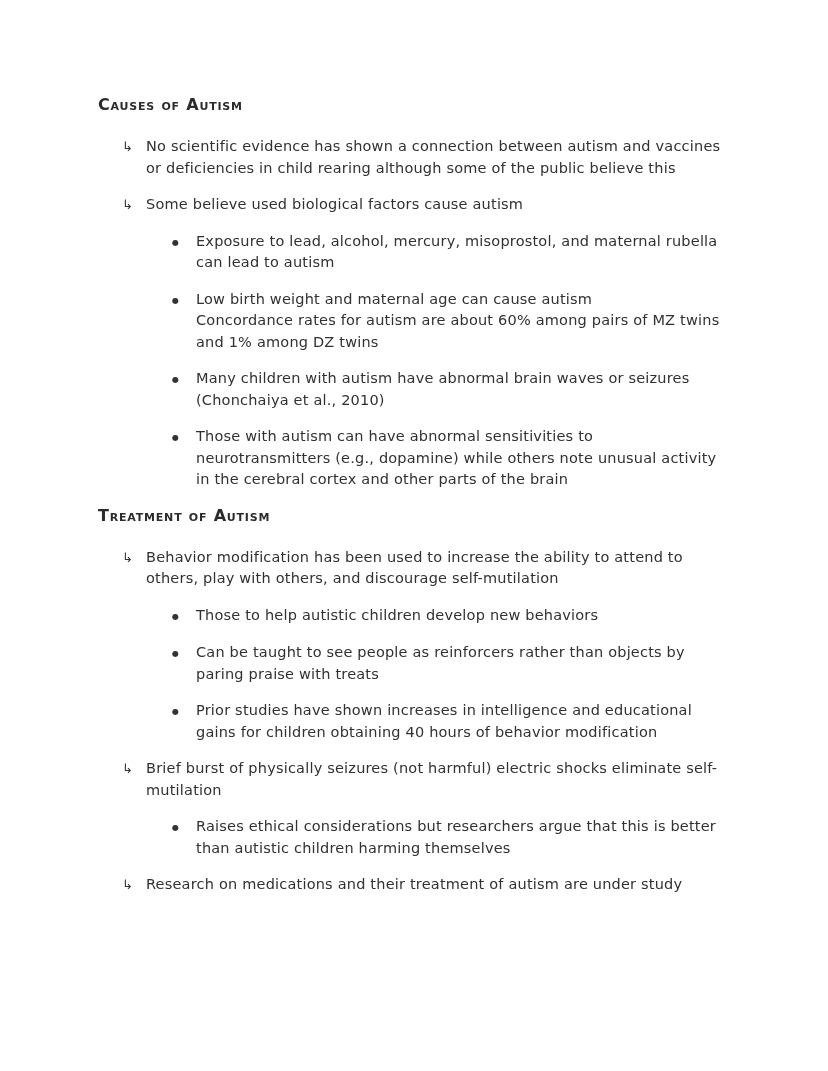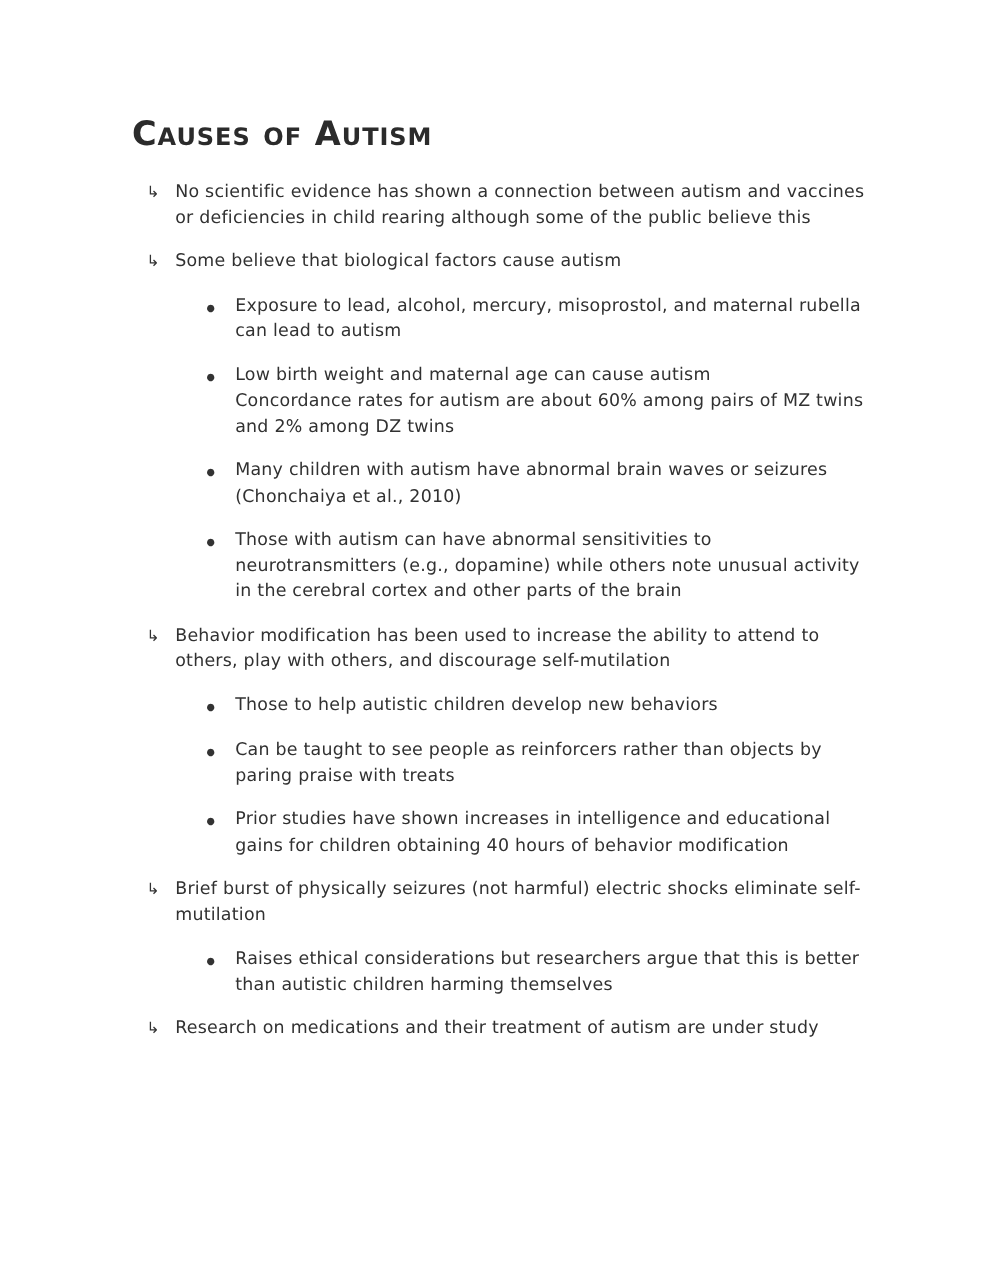--- a/index.html
+++ b/index.html
@@ -13,24 +13,24 @@
     height: 1071px;
     background: #ffffff;
     box-sizing: border-box;
     padding: 95px 100px 0 98px;
     font-family: "DejaVu Sans", sans-serif;
     color: #313131;
     overflow: hidden;
   }
   .section-heading {
     font-variant: small-caps;
-    font-size: 28px;
+    font-size: 16px;
     font-weight: 600;
     letter-spacing: 0.8px;
-    margin: 0 0 22px 12px;
+    margin: 0 0 22px 0;
     color: #2b2b2b;
   }
   .section-heading.second {
     margin-top: 6px;
   }
   .li {
     display: flex;
     align-items: flex-start;
     margin-bottom: 15px;
     font-size: 14.5px;
@@ -65,44 +65,45 @@
 
   <h1 class="section-heading">Causes of Autism</h1>
 
   <div class="li l1">
     <span class="bullet">↳</span>
     <span class="txt">No scientific evidence has shown a connection between autism and vaccines or deficiencies in child rearing although some of the public believe this</span>
   </div>
 
   <div class="li l1">
     <span class="bullet">↳</span>
-    <span class="txt">Some believe that biological factors cause autism</span>
+    <span class="txt">Some believe used biological factors cause autism</span>
   </div>
 
   <div class="li l2">
     <span class="bullet">●</span>
     <span class="txt">Exposure to lead, alcohol, mercury, misoprostol, and maternal rubella can lead to autism</span>
   </div>
 
   <div class="li l2">
     <span class="bullet">●</span>
     <span class="txt">Low birth weight and maternal age can cause autism
-Concordance rates for autism are about 60% among pairs of MZ twins and 2% among DZ twins</span>
+Concordance rates for autism are about 60% among pairs of MZ twins and 1% among DZ twins</span>
   </div>
 
   <div class="li l2">
     <span class="bullet">●</span>
     <span class="txt">Many children with autism have abnormal brain waves or seizures (Chonchaiya et al., 2010)</span>
   </div>
 
   <div class="li l2">
     <span class="bullet">●</span>
     <span class="txt">Those with autism can have abnormal sensitivities to neurotransmitters (e.g., dopamine) while others note unusual activity in the cerebral cortex and other parts of the brain</span>
   </div>
 
+  <h1 class="section-heading second">Treatment of Autism</h1>
 
   <div class="li l1">
     <span class="bullet">↳</span>
     <span class="txt">Behavior modification has been used to increase the ability to attend to others, play with others, and discourage self-mutilation</span>
   </div>
 
   <div class="li l2">
     <span class="bullet">●</span>
     <span class="txt">Those to help autistic children develop new behaviors</span>
   </div>

